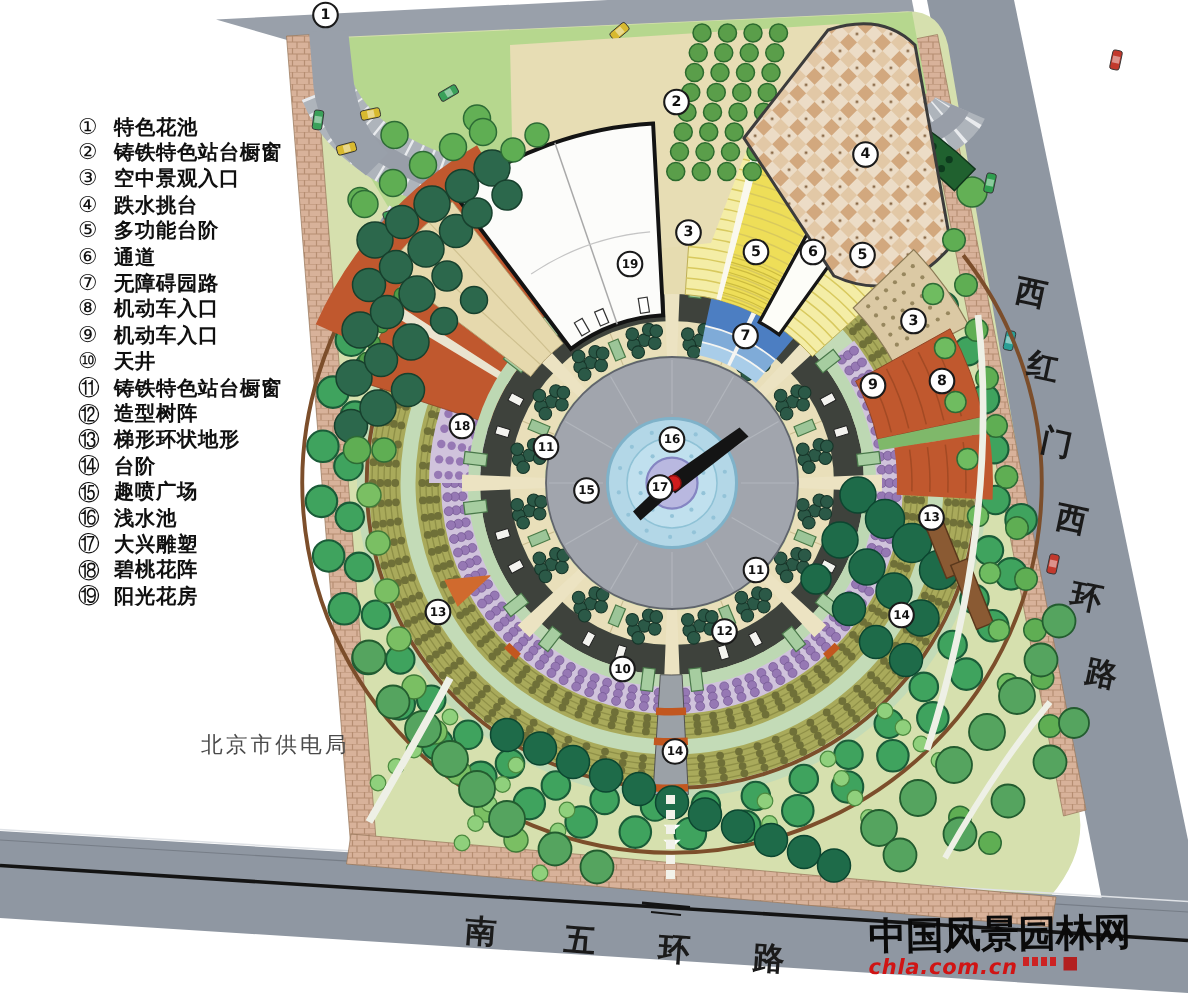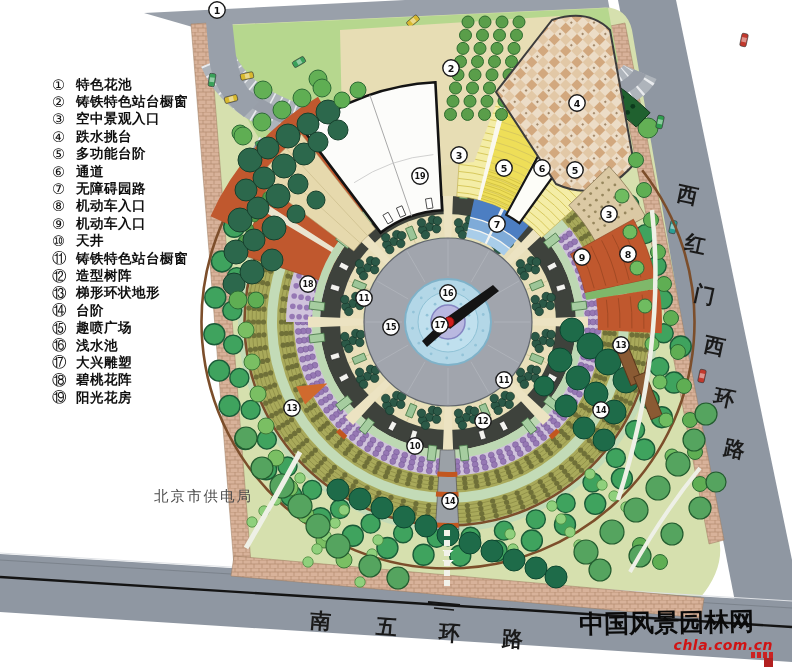--- a/index.html
+++ b/index.html
@@ -3,26 +3,26 @@
 <meta charset="utf-8">
 <style>
   html,body{margin:0;padding:0;background:#fff;}
   .stage{position:relative;width:792px;height:670px;background:#ffffff;overflow:hidden;
          font-family:"DejaVu Sans",sans-serif;}
   .stage svg{position:absolute;left:0;top:0;}
   .legend{position:absolute;left:52px;top:76px;margin:0;padding:0;list-style:none;z-index:5;}
   .legend li{display:flex;align-items:center;height:17.4px;color:#101010;}
   .legend .num{width:24px;font-size:14.5px;font-weight:normal;}
   .legend .lbl{font-size:13.5px;font-weight:bold;letter-spacing:0.5px;}
-  .power-label{position:absolute;left:154px;top:487px;font-size:14.5px;color:#4a4a4a;
+  .power-label{position:absolute;left:134px;top:487px;font-size:14.5px;color:#4a4a4a;
                letter-spacing:2px;z-index:5;}
   .watermark{position:absolute;left:579px;top:610px;width:194px;z-index:6;line-height:1;}
   .wm-title{display:block;font-size:25px;font-weight:900;color:#0a0a0a;letter-spacing:0px;
             white-space:nowrap;transform:rotate(-1deg);}
-  .wm-row{display:flex;align-items:flex-end;margin-top:3px;flex-direction:column;}
+  .wm-row{display:flex;align-items:flex-start;margin-top:3px;}
   .wm-url{color:#d01414;font-style:italic;font-weight:bold;font-size:14px;letter-spacing:0.5px;}
   .wm-glyphs{display:inline-flex;gap:2px;margin-left:4px;}
   .wm-glyphs i{display:block;width:4px;height:6px;background:#c22;}
   .wm-seal{display:inline-block;width:9px;height:9px;background:#b32020;margin-left:5px;}
 </style>
 </head>
 <body>
 
 <div class="stage">
 

